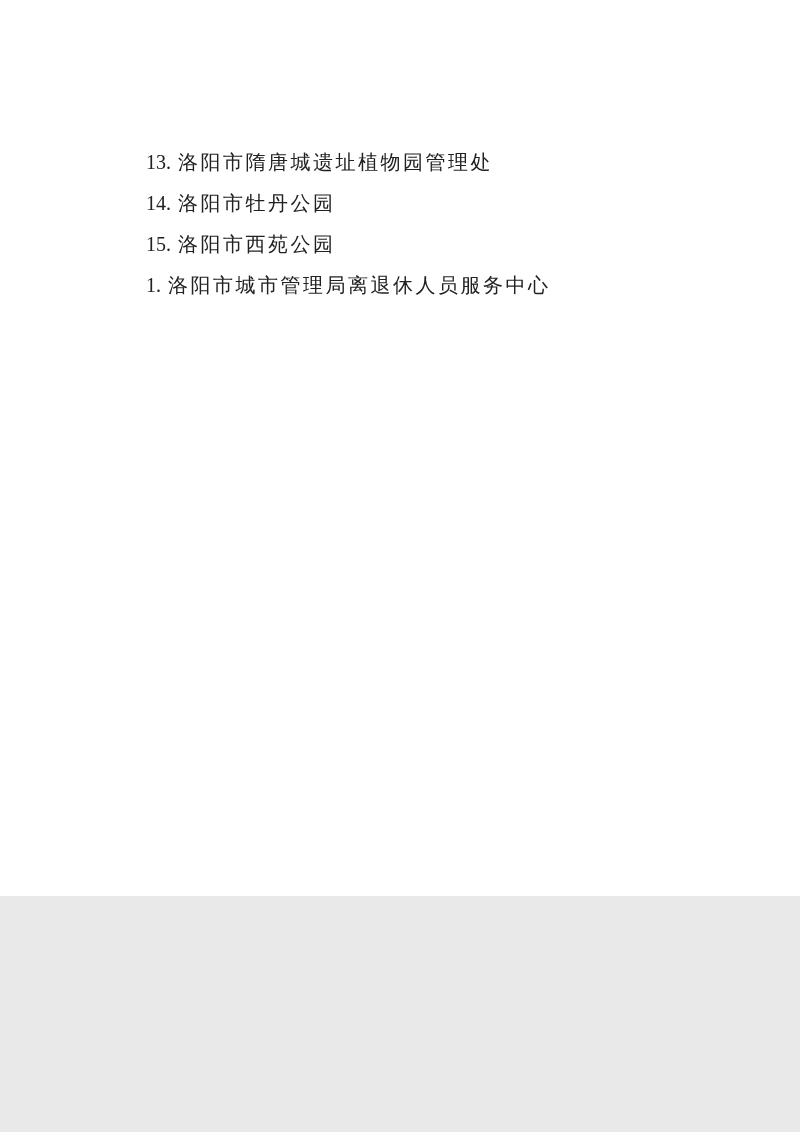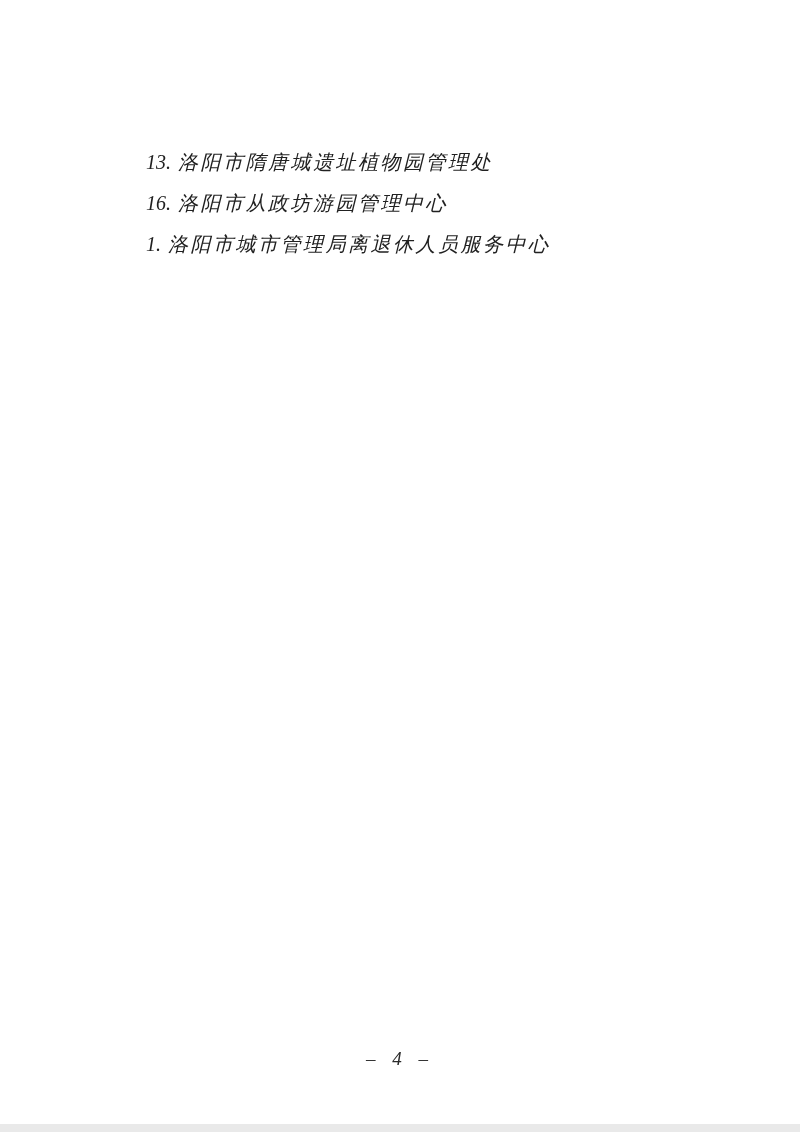--- a/index.html
+++ b/index.html
@@ -3,25 +3,24 @@
 <meta charset="utf-8">
 <style>
   * { margin: 0; padding: 0; box-sizing: border-box; }
   html, body {
     background: #e9e9e9;
     font-family: "Liberation Serif", "DejaVu Serif", serif;
   }
   .page {
     position: relative;
     width: 800px;
-    height: 1124px;
+    height: 896px;
     margin: 0 auto;
     background: #ffffff;
     overflow: hidden;
-    font-style: italic;
   }
   .list-block {
     position: absolute;
     top: 142px;
     left: 146px;
     right: 60px;
   }
   .list-item {
     height: 41px;
     line-height: 41px;
@@ -61,25 +60,28 @@
 <body>
 
 <div class="page">
 
   <div class="list-block">
 
     <div class="list-item">
       <span class="item-number">13.</span><span class="item-text">洛阳市隋唐城遗址植物园管理处</span>
     </div>
 
-
+    <div class="list-item">
+      <span class="item-number">14.</span><span class="item-text">洛阳市牡丹公园</span>
+    </div>
 
     <div class="list-item">
-      <span class="item-number">16.</span><span class="item-text">洛阳市从政坊游园管理中心</span>
+      <span class="item-number">15.</span><span class="item-text">洛阳市西苑公园</span>
     </div>
+
 
     <div class="list-item">
       <span class="item-number">1.</span><span class="item-text">洛阳市城市管理局离退休人员服务中心</span>
     </div>
 
   </div>
 
   <div class="page-footer">
     <span class="page-number">– 4 –</span>
   </div>

